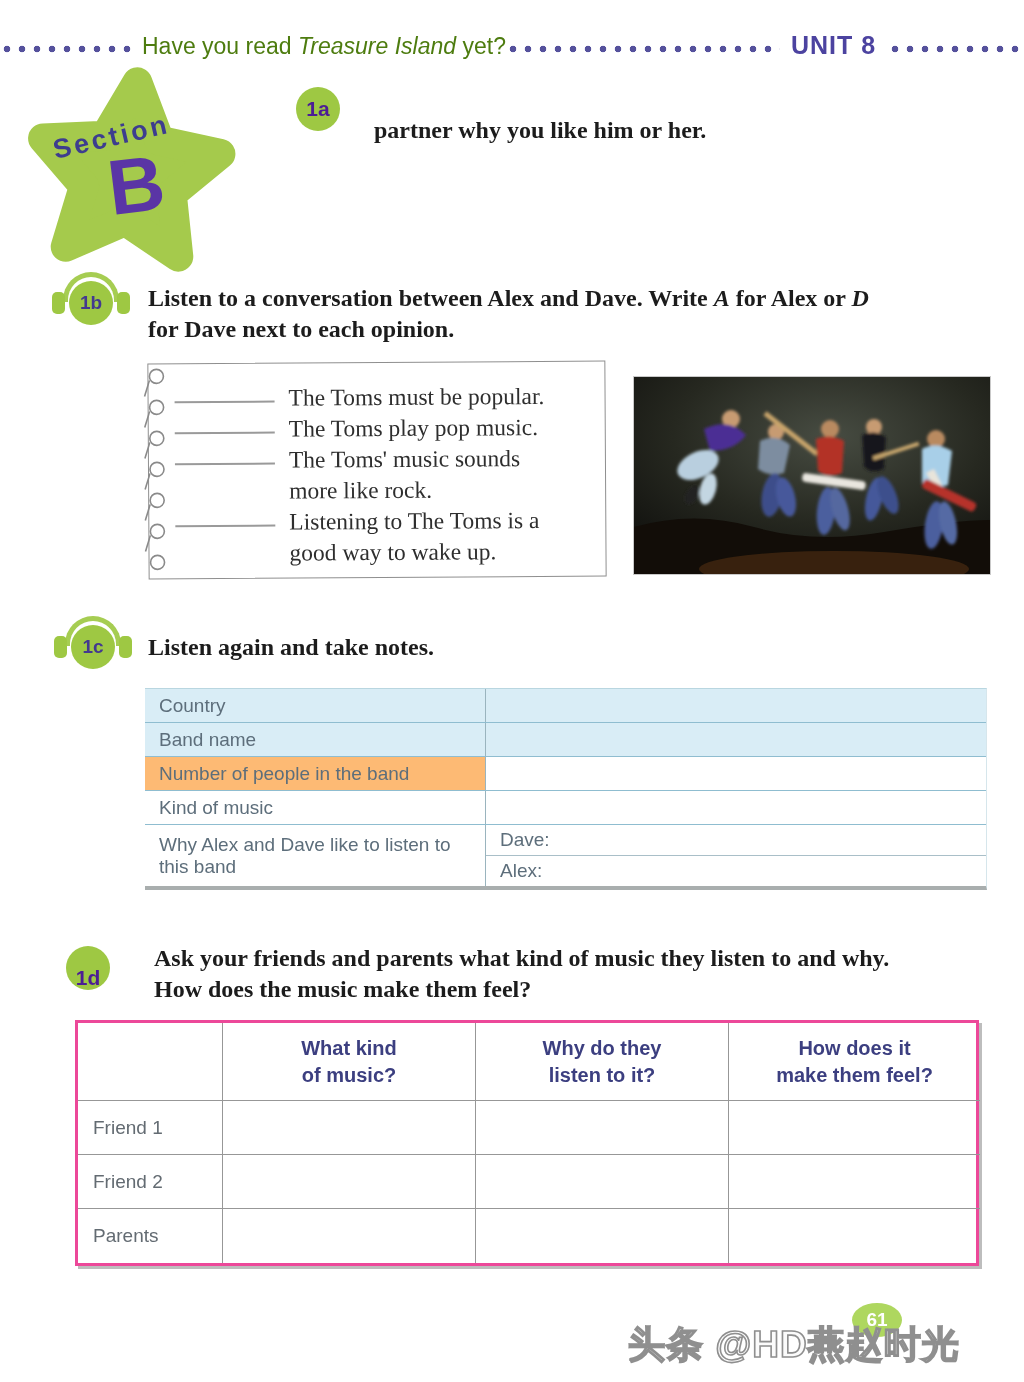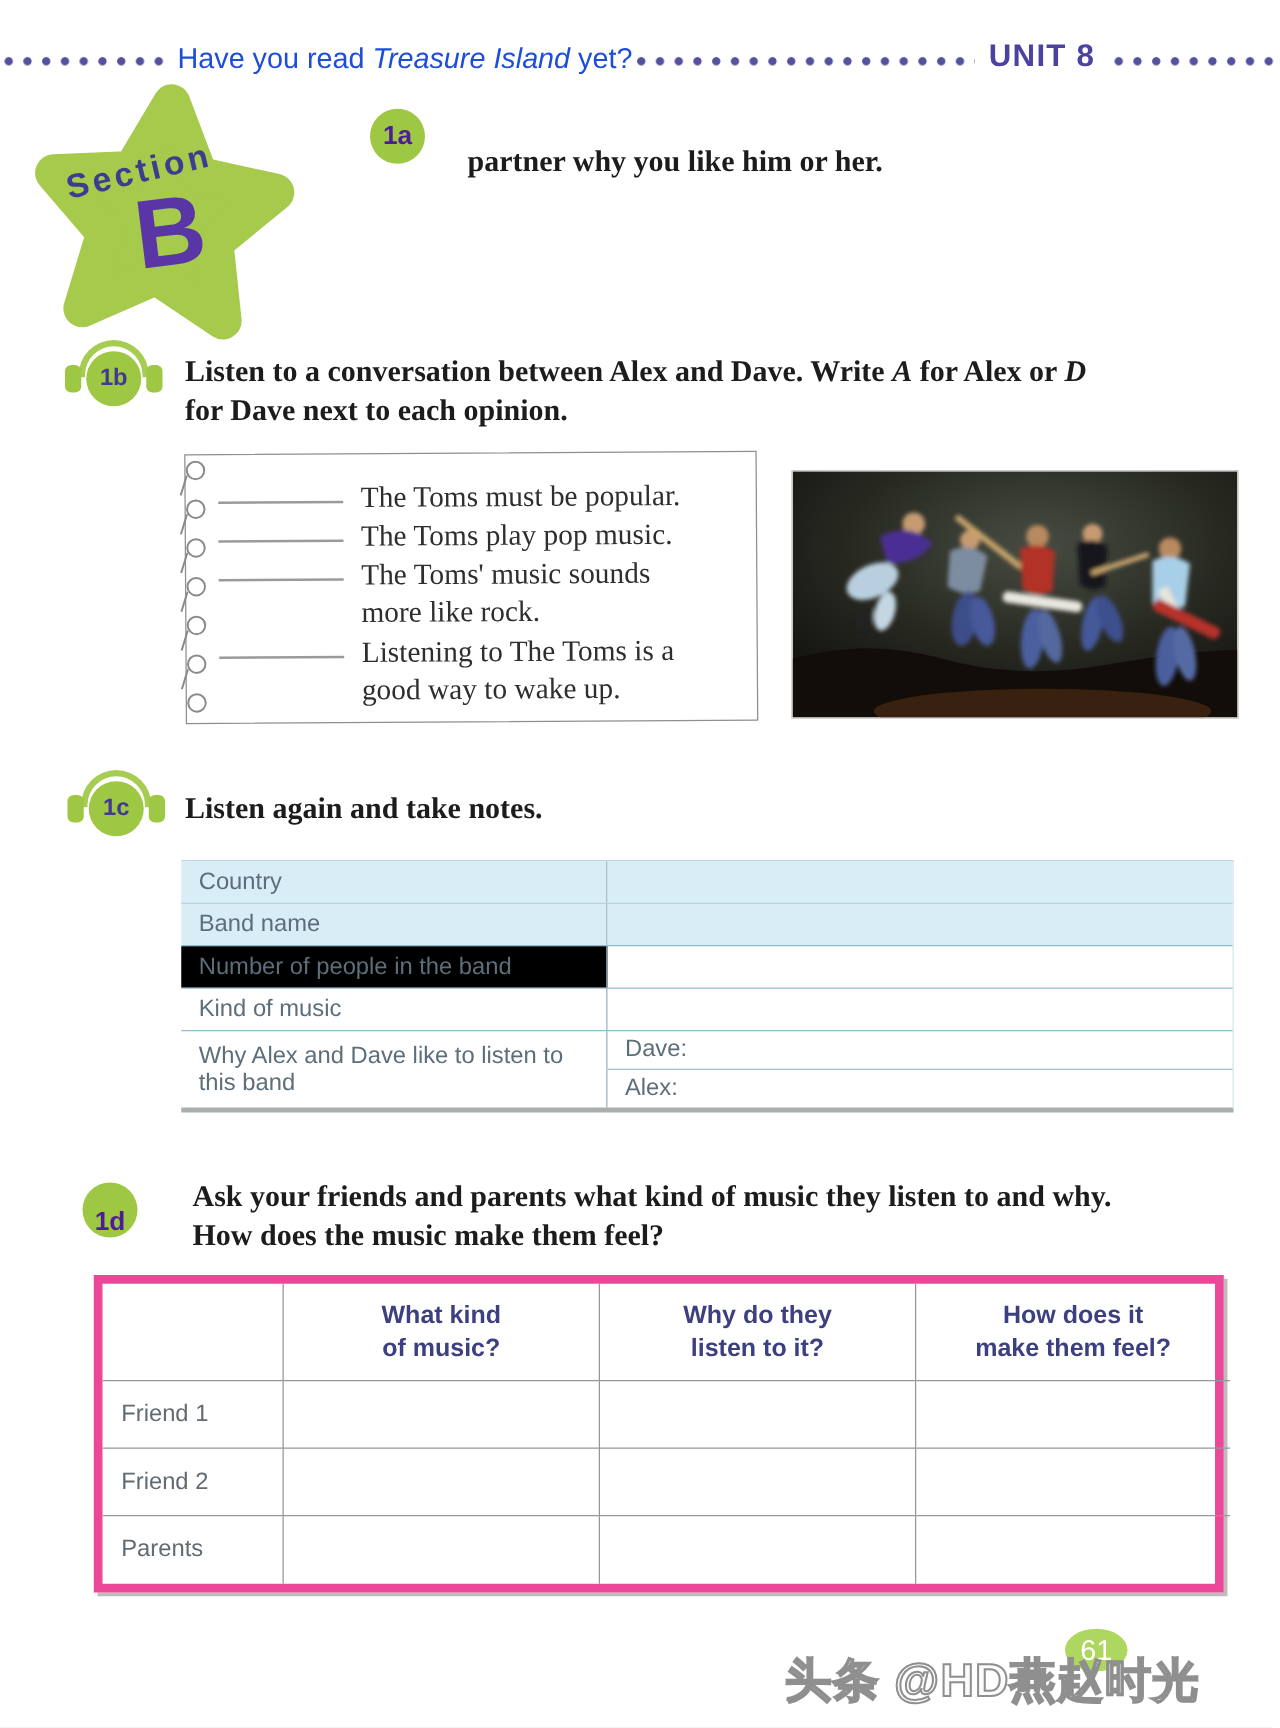--- a/index.html
+++ b/index.html
@@ -10,21 +10,21 @@
     font-family:"Liberation Serif", serif; color:#1f1f1f;
   }
   
   .dots {
     position:absolute; top:44px; height:10px;
     background-image:radial-gradient(circle at 5px 5px, #55519c 3px, transparent 3.6px);
     background-size:15px 10px; background-repeat:repeat-x;
   }
   .hdr-text {
     position:absolute; left:142px; top:33px;
-    font-family:"Liberation Sans", sans-serif; font-size:23px; color:#1d4ed8;
+    font-family:"Liberation Sans", sans-serif; font-size:23px; color:#4d7c0f;
     white-space:nowrap;
   }
   .hdr-text .it { font-style:italic; }
   .unit-label {
     position:absolute; left:791px; top:31px;
     font-family:"Liberation Sans", sans-serif; font-weight:bold; font-size:25px;
     color:#4c43a0; letter-spacing:1px; white-space:nowrap;
   }
   
   .star-wrap { position:absolute; left:22px; top:56px; width:215px; height:218px; }
@@ -88,47 +88,47 @@
     border-right:1px solid #d6e6ec;
   }
   .nt-row { display:flex; border-bottom:1px solid #8fbdd0; }
   .nt-row:last-child { border-bottom:none; }
   .nt-label {
     width:341px; padding:4px 0 4px 14px; border-right:1px solid #9ab4be;
     display:flex; align-items:center;
   }
   .nt-value { flex:1; padding:4px 0 4px 14px; }
   .nt-blue .nt-label, .nt-blue .nt-value { background:#d9edf6; }
-  .nt-halfblue .nt-label { background:#000000;text-align:right; }
+  .nt-halfblue .nt-label { background:#fdba74;text-align:right; }
   .nt-row > div { min-height:33px; }
   .nt-split { flex:1; display:flex; flex-direction:column; }
   .nt-split .sub { flex:1; padding:4px 0 4px 14px; display:flex; align-items:center; }
   .nt-split .sub:first-child { border-bottom:1px solid #a9bfc8; }
   
   .survey {
     position:absolute; left:75px; top:1020px; width:904px;
     display:grid; grid-template-columns:145px 253px 253px 251px;
-    border:7px solid #ec4899; background:#fff;
+    border:3px solid #ec4899; background:#fff;
     box-shadow:3px 3px 0 0 #bdbdbd;
     font-family:"Liberation Sans", sans-serif;
   }
   .sv-cell { border-right:1px solid #979797; border-bottom:1px solid #979797; }
   .sv-cell.last-col { border-right:none; }
   .sv-cell.last-row { border-bottom:none; }
   .sv-head {
     height:78px; display:flex; flex-direction:column; align-items:center; justify-content:center;
     font-weight:bold; font-size:20px; line-height:27px; color:#3c3f80; text-align:center;
   }
   .sv-label { height:54px; display:flex; align-items:center; padding-left:15px; font-size:19px; color:#636b72; }
   .sv-empty { height:54px; }
   
   .page-oval {
     position:absolute; left:852px; top:1303px; width:50px; height:34px; border-radius:50%;
     background:#aed75f; display:flex; align-items:center; justify-content:center;
-    font-family:"Liberation Sans", sans-serif; font-weight:normal; font-size:23px; color:#ffffff;
+    font-family:"Liberation Sans", sans-serif; font-weight:bold; font-size:19px; color:#ffffff;
   }
   .watermark {
     position:absolute; left:628px; top:1320px; width:390px; text-align:left;
     font-family:"Liberation Sans", sans-serif; font-weight:bold; font-size:37px;
     color:#fbfbfb; -webkit-text-stroke:1.6px #8f8f8f;
     text-shadow:0 0 1px #9a9a9a; letter-spacing:1px; white-space:nowrap;
   }
 </style>
 </head>
 <body>

